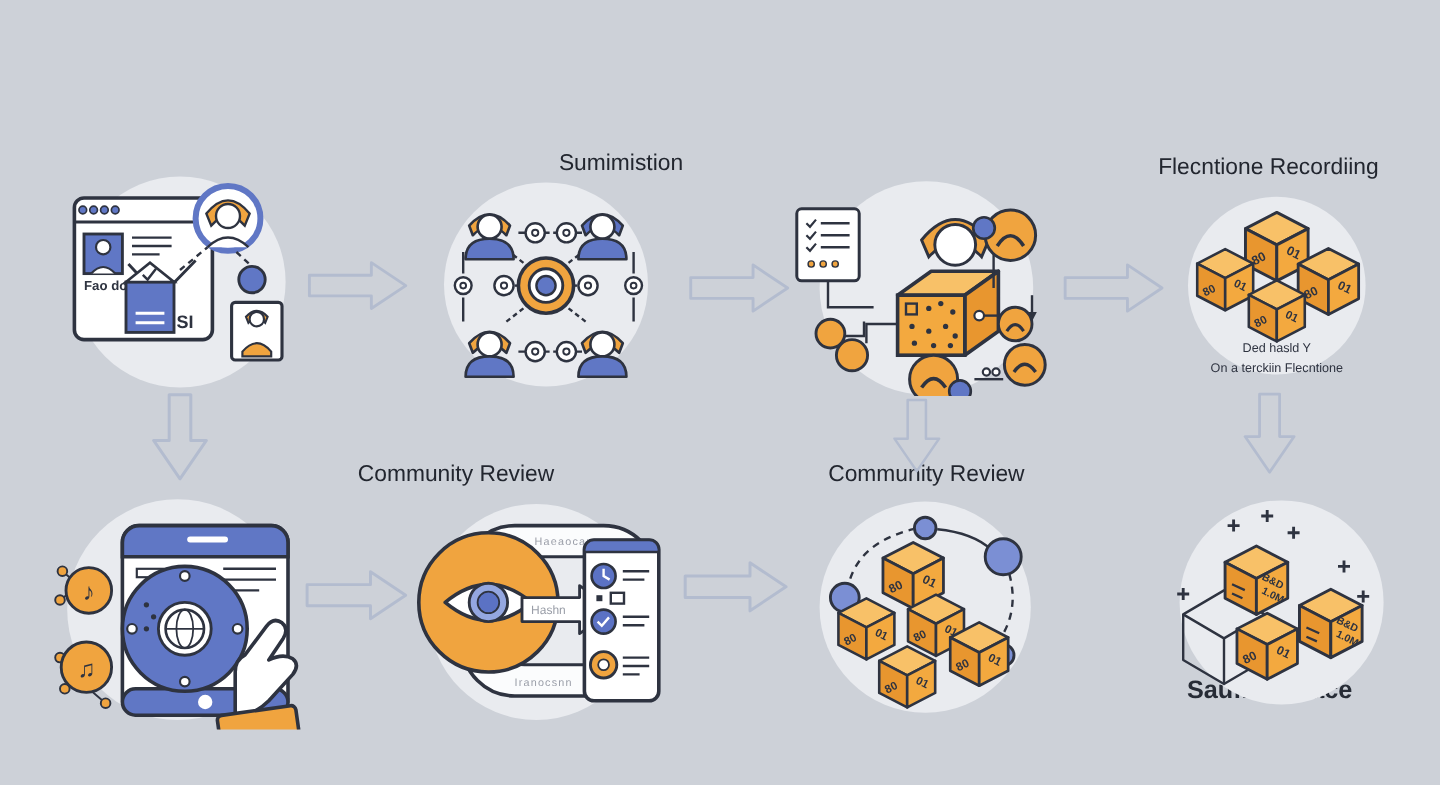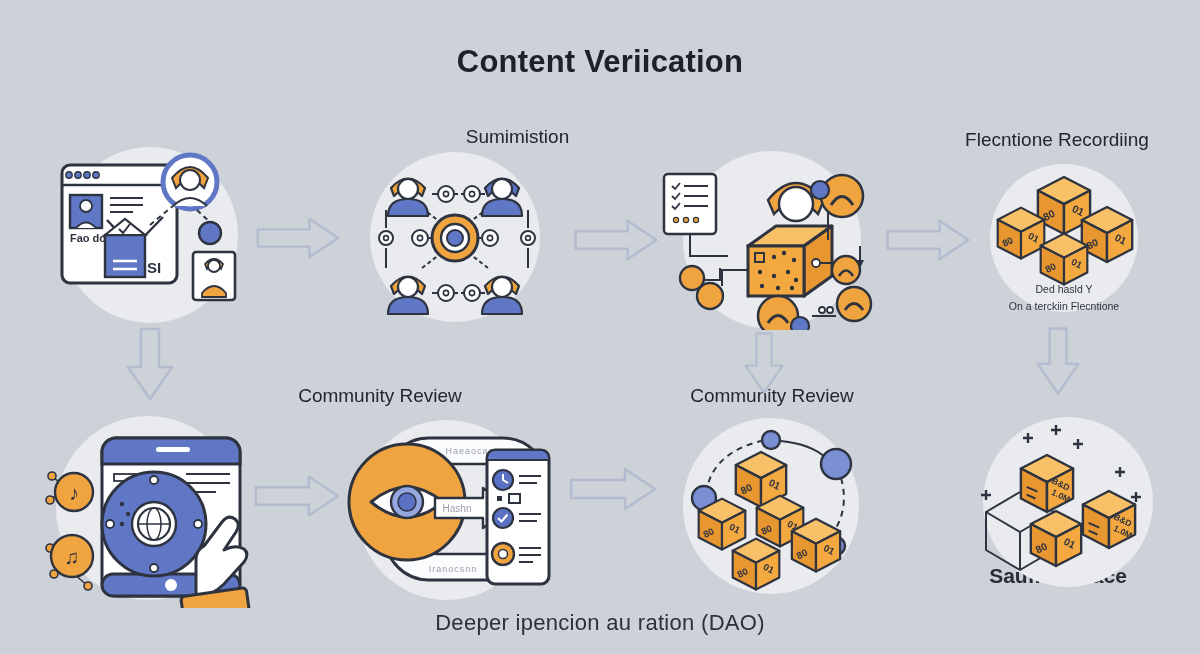--- a/index.html
+++ b/index.html
@@ -48,27 +48,25 @@
         <text x="43" y="48" transform="rotate(26 43 48)" font-size="9" font-weight="bold" fill="#2e3340" text-anchor="middle">1.0M</text>
       </symbol>
       <symbol id="sym-person" viewBox="0 0 48 46">
         <path d="M7,16 Q24,-3 41,16 L38,24 Q24,10 10,24 Z" fill="currentColor" stroke="#2e3340" stroke-width="2.2" stroke-linejoin="round"></path>
         <circle cx="24" cy="17" r="10" fill="#ffffff" stroke="#2e3340" stroke-width="2.2"></circle>
         <path d="M4,44 Q4,27 24,27 Q44,27 44,44 Z" fill="#6077c5" stroke="#2e3340" stroke-width="2.2" stroke-linejoin="round"></path>
       </symbol>
     </defs>
   </svg>
 
-  <div class="abs title">Content Veriication</div>
   <div class="abs stage-label" style="left:400px;top:126px;width:235px;">Sumimistion</div>
   <div class="abs stage-label" style="left:937px;top:129px;width:240px;">Flecntione Recordiing</div>
   <div class="abs stage-label" style="left:285px;top:385px;width:190px;">Community Review</div>
   <div class="abs stage-label" style="left:677px;top:385px;width:190px;">Community Review</div>
   <div class="abs hash-label" style="left:963px;top:564px;width:190px;">Saufiule Hace</div>
-  <div class="abs footer-caption">Deeper ipencion au ration (DAO)</div>
 
   <svg class="abs" style="left:35px;top:140px;" width="225" height="185" viewBox="0 0 225 185">
     <circle cx="115" cy="95" r="88" fill="#e9ebef"></circle>
     <g>
       <rect x="27" y="25" width="115" height="118" rx="8" fill="#ffffff" stroke="#2e3340" stroke-width="3"></rect>
       <line x1="27" y1="45" x2="142" y2="45" stroke="#2e3340" stroke-width="2.5"></line>
       <circle cx="34" cy="35" r="3.2" fill="#6077c5" stroke="#2e3340" stroke-width="1.4"></circle>
       <circle cx="43" cy="35" r="3.2" fill="#6077c5" stroke="#2e3340" stroke-width="1.4"></circle>
       <circle cx="52" cy="35" r="3.2" fill="#6077c5" stroke="#2e3340" stroke-width="1.4"></circle>
       <circle cx="61" cy="35" r="3.2" fill="#6077c5" stroke="#2e3340" stroke-width="1.4"></circle>

